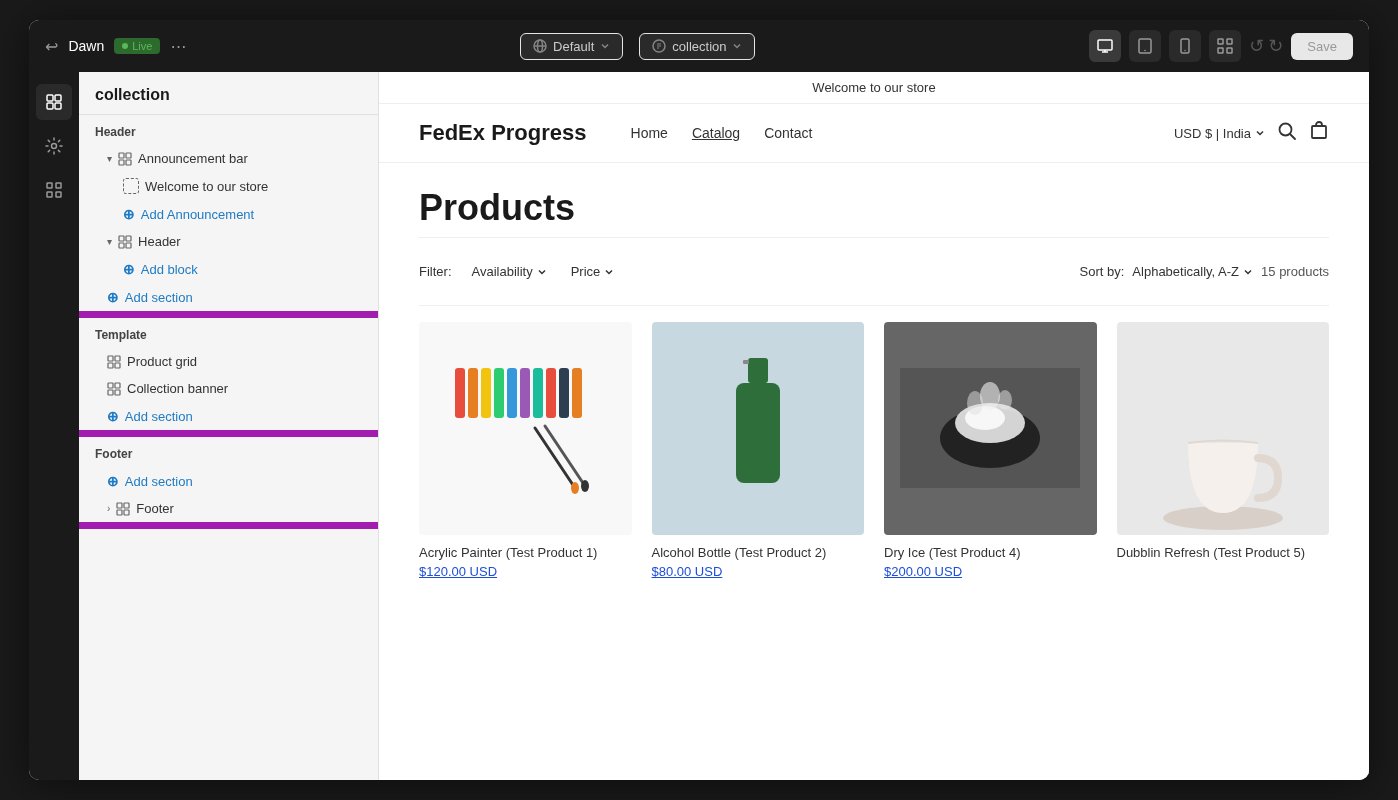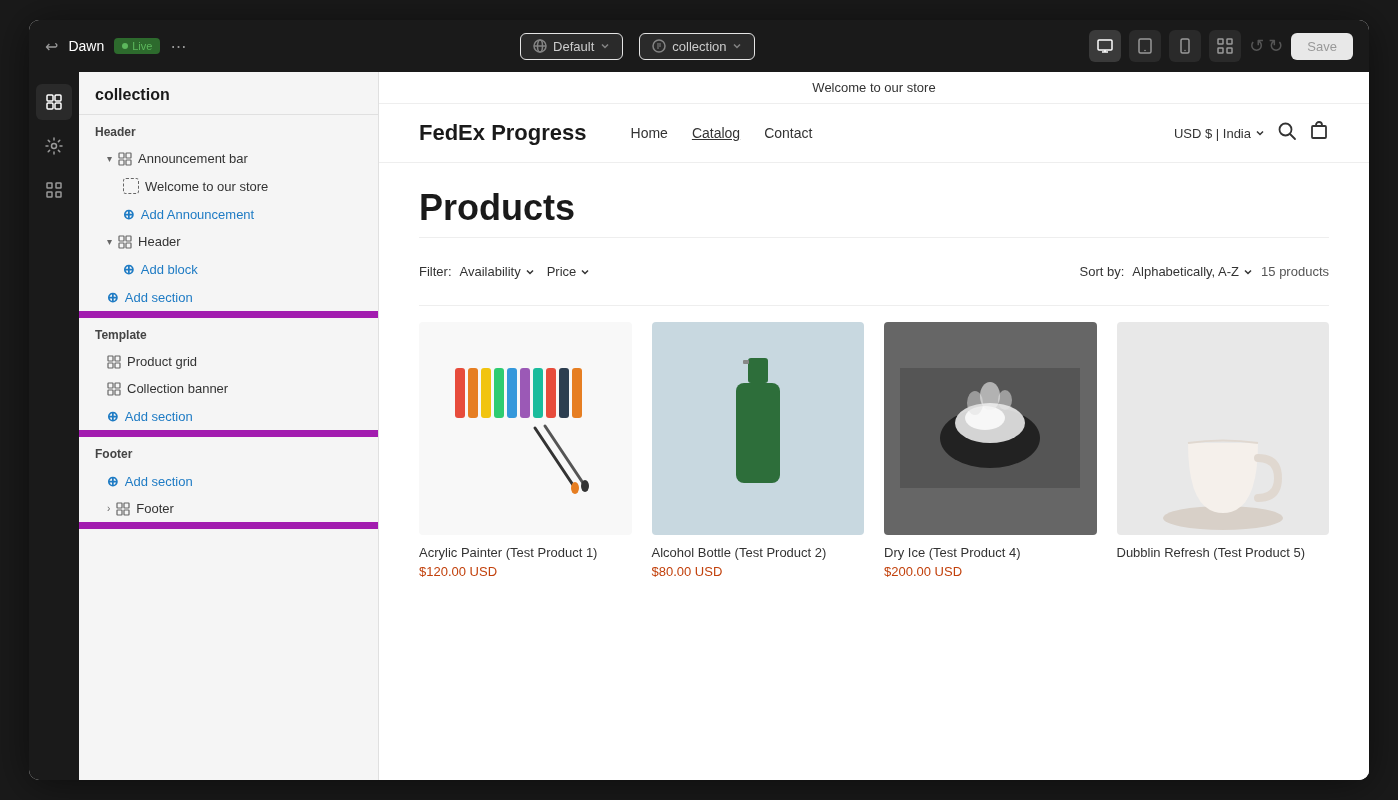--- a/index.html
+++ b/index.html
@@ -162,21 +162,21 @@
 
     .filter-bar {
       display: flex;
       align-items: center;
       padding: 26px 0;
       margin-bottom: 16px;
       border-top: 1px solid #eee;
       border-bottom: 1px solid #eee;
     }
     .filter-label { font-size: 13px; color: #333; margin-right: 8px; }
-    .filter-btn { font-size: 13px; color: #333; display: flex; align-items: center; gap: 4px; cursor: pointer; margin-right: 12px; border: none; background: none; }
+    .filter-btn { font-size: 13px; color: #333; display: flex; align-items: center; gap: 4px; cursor: pointer; margin-right: 12px; border: none; background: none; margin-left: 12px; }
     .sort-area { margin-left: auto; display: flex; align-items: center; gap: 8px; }
     .sort-label { font-size: 13px; color: #333; }
     .sort-btn { font-size: 13px; color: #333; display: flex; align-items: center; gap: 4px; cursor: pointer; border: none; background: none; }
     .product-count { font-size: 13px; color: #555; }
 
     .products-grid {
       display: grid;
       grid-template-columns: repeat(4, 1fr);
       gap: 20px;
     }
@@ -193,21 +193,21 @@
       justify-content: center;
     }
 
     
     .product-img.paints { background: #f8f8f8; position: relative; overflow: hidden; }
     .product-img.bottle { background: #c8d8e0; }
     .product-img.dry-ice { background: #666; }
     .product-img.cup { background: #e8e8e8; }
 
     .product-name { font-size: 13px; color: #333; margin-bottom: 4px; }
-    .product-price { font-size: 13px; color: #c2410c; font-weight: 500; }
+    .product-price { font-size: 13px; color: #1d4ed8; font-weight: 500; text-decoration: underline; }
 
     
     .preview-scroll-wrapper::-webkit-scrollbar { width: 8px; }
     .preview-scroll-wrapper::-webkit-scrollbar-track { background: #e0e0e0; }
     .preview-scroll-wrapper::-webkit-scrollbar-thumb { background: #bbb; border-radius: 4px; }
 
     .left-panel::-webkit-scrollbar { width: 4px; }
     .left-panel::-webkit-scrollbar-thumb { background: #ccc; }
   </style>
 </head>

